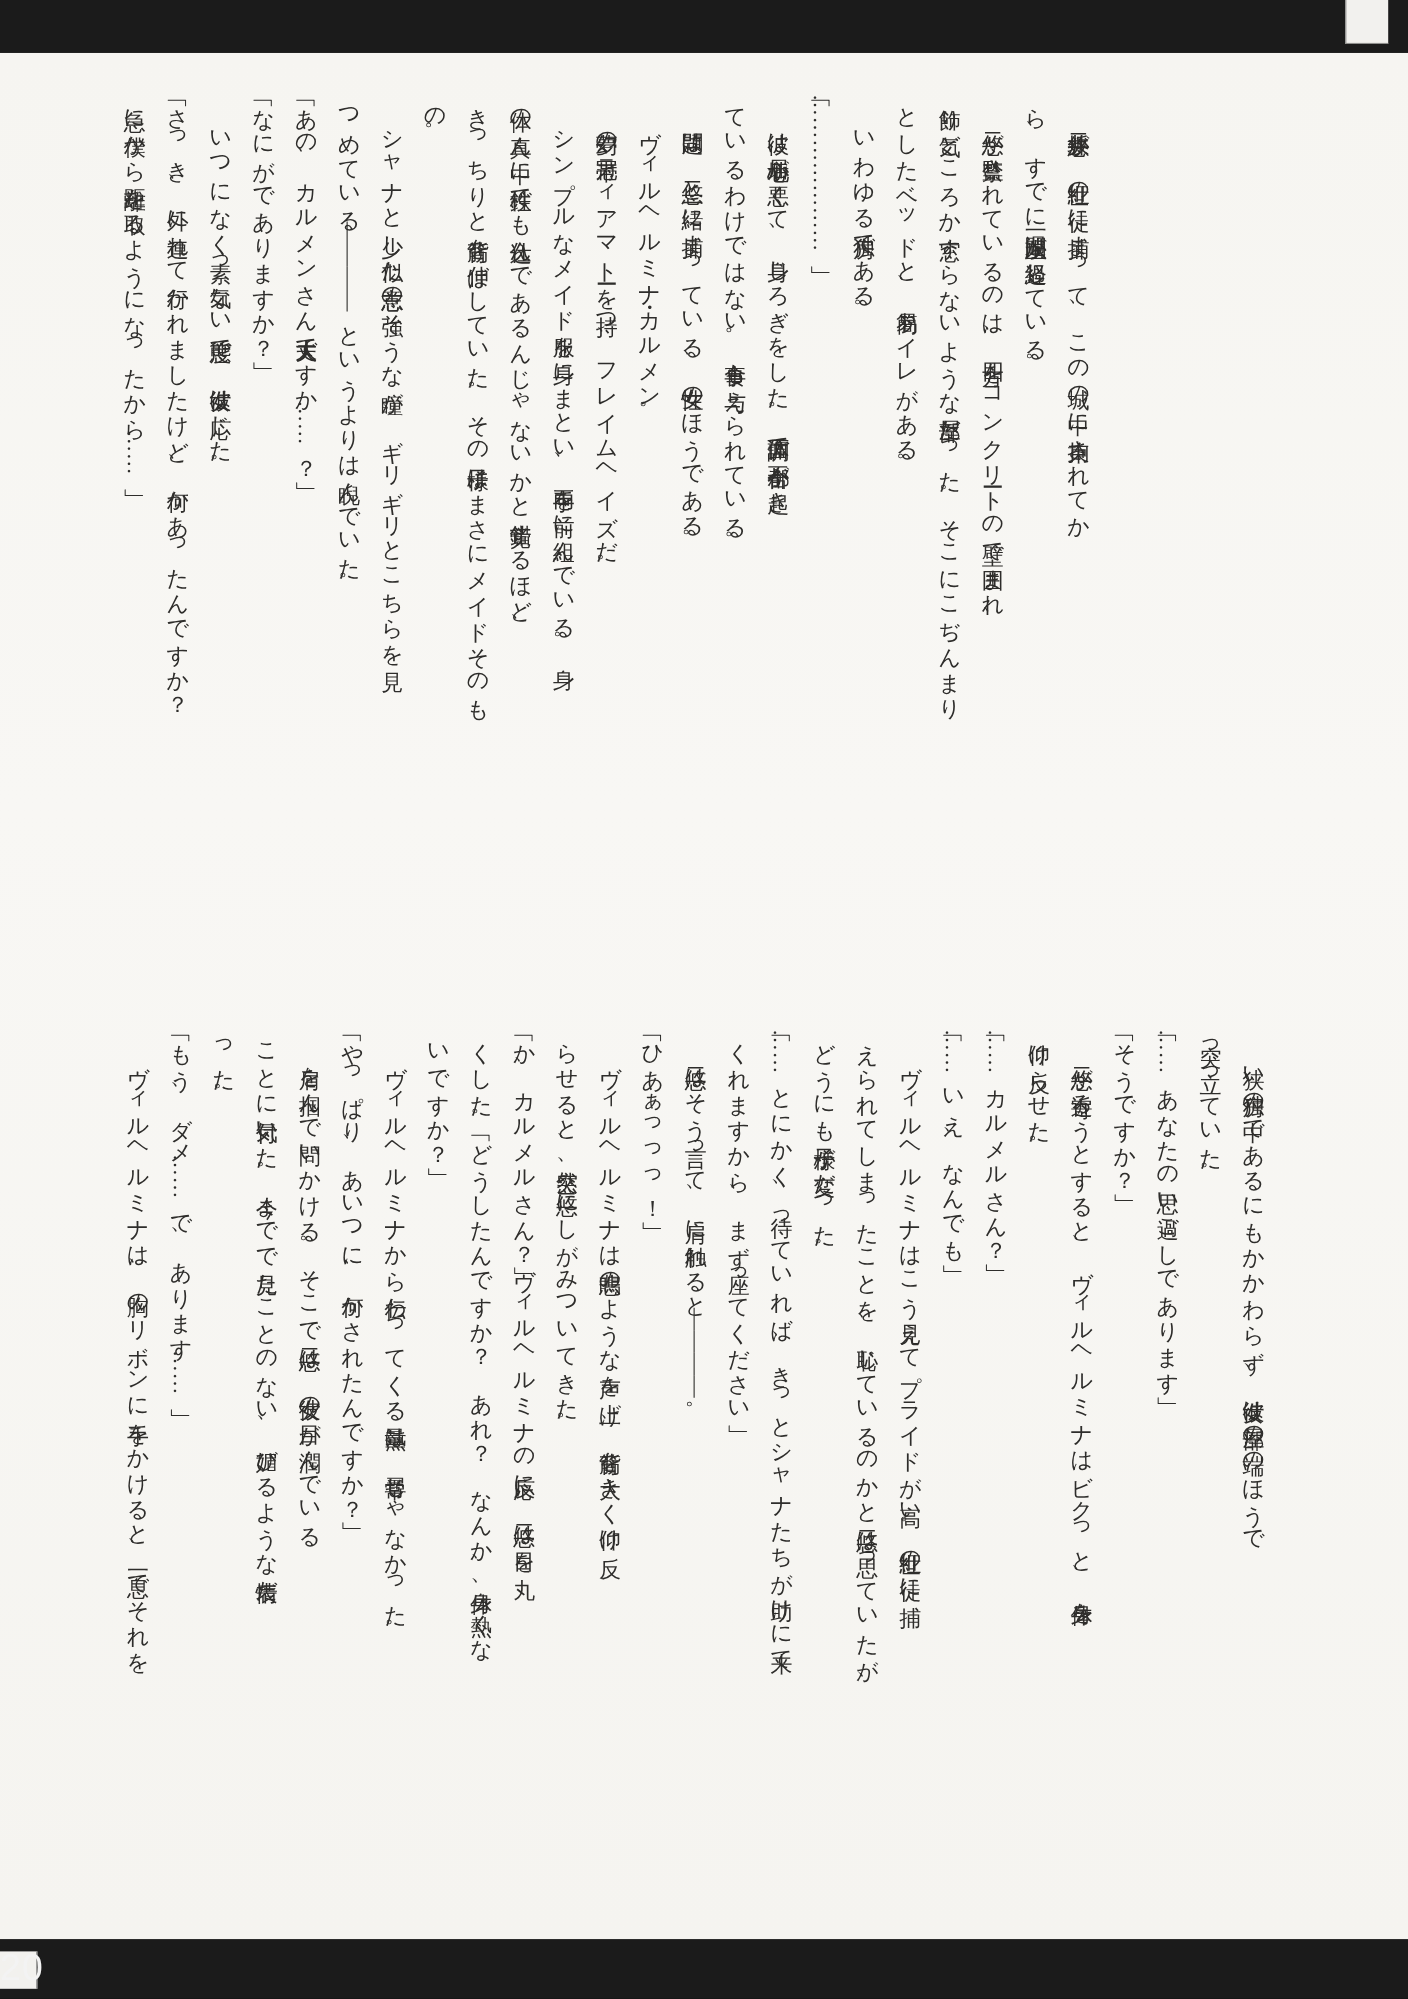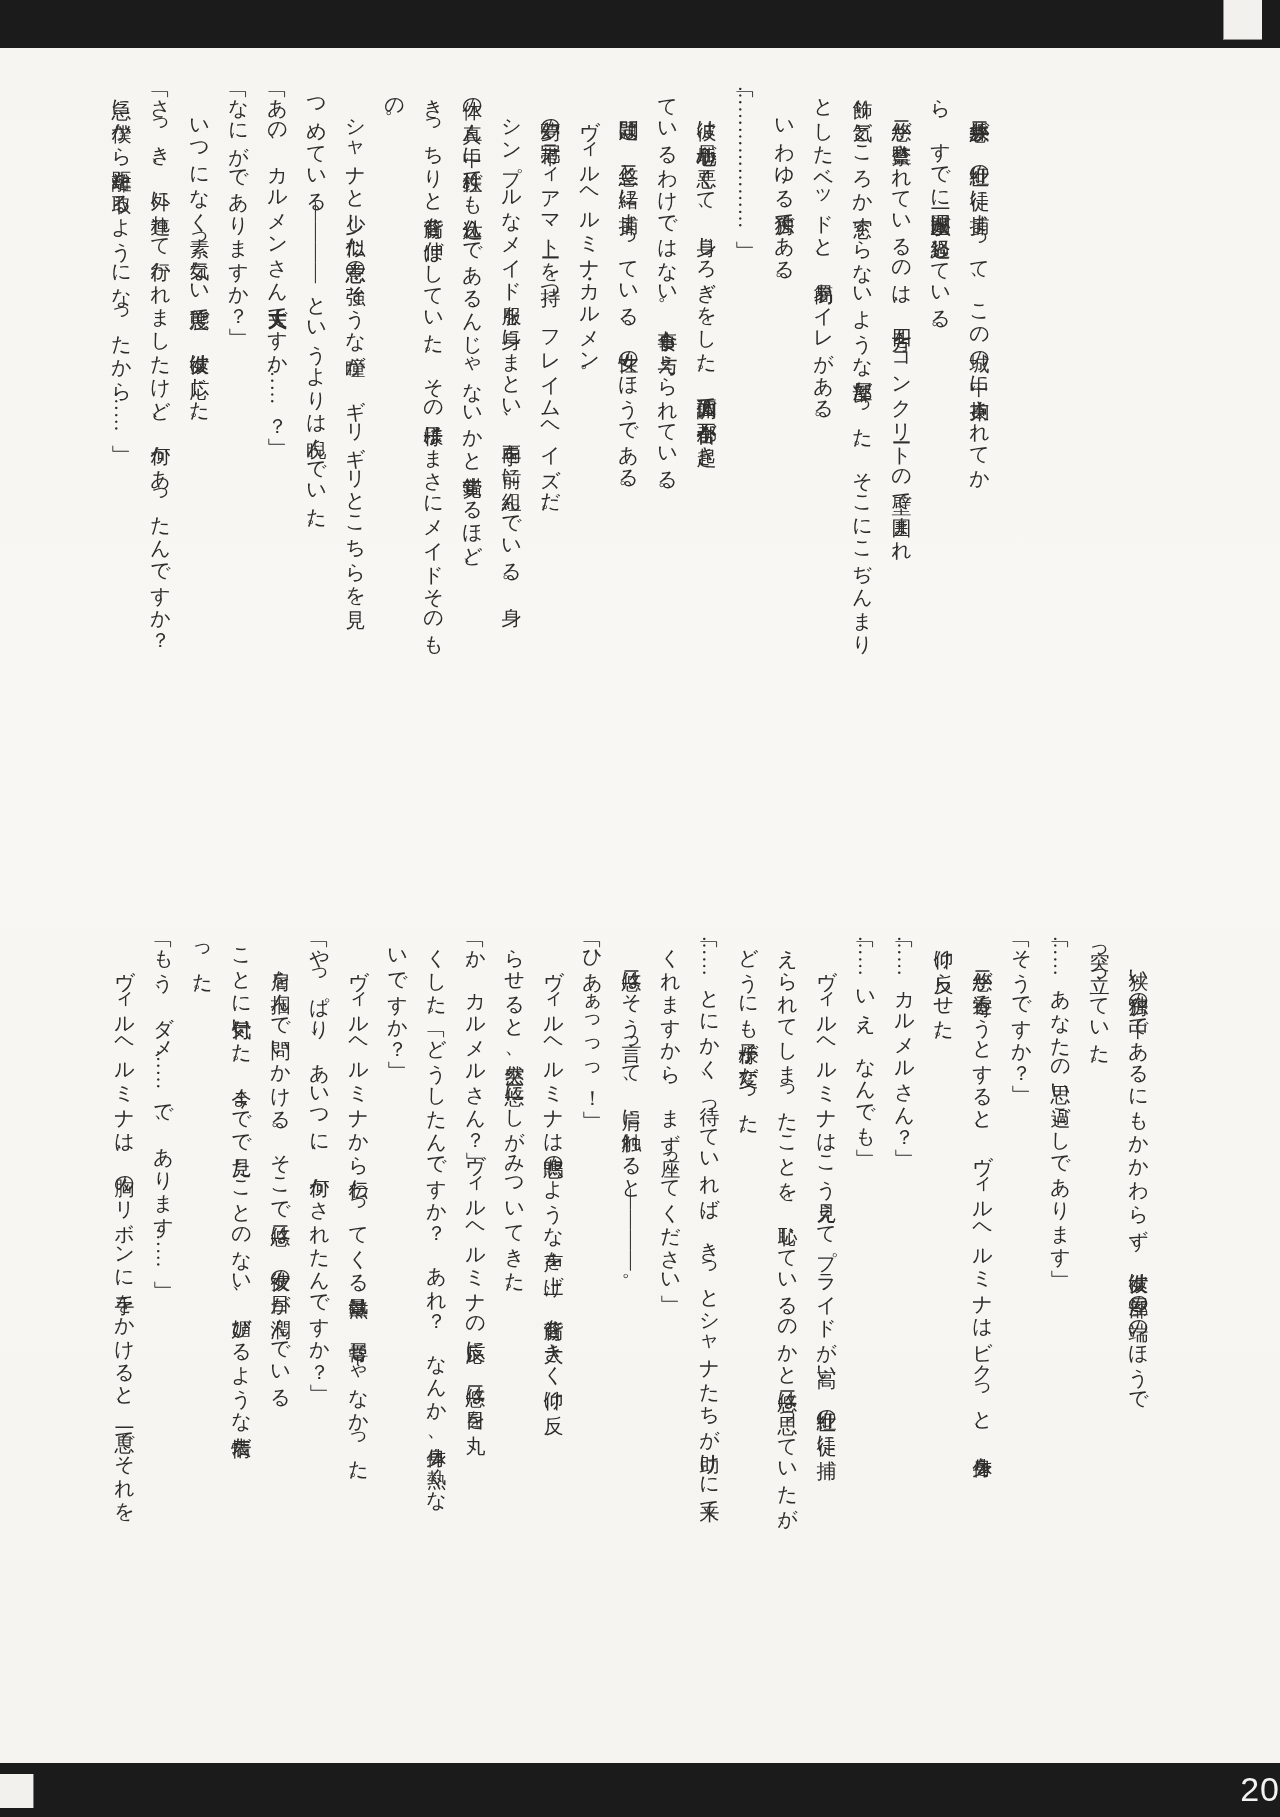--- a/index.html
+++ b/index.html
@@ -21,21 +21,21 @@
     position:absolute;top:0;left:1223px;width:39px;height:40px;
     background:#f2f1ee;border-left:1px solid #8f8f8d;border-bottom:1px solid #8f8f8d;
     box-sizing:border-box;
   }
   .corner-rect{
     position:absolute;top:11px;left:0;width:34px;height:34px;
     background:#f2f1ee;border-right:1px solid #777;box-sizing:border-box;
   }
   .pageno{
     position:absolute;left:0;top:6px;width:1280px;
-    text-align:right;
+    text-align:left;
     color:#f3f3f3;
     font-family:"Liberation Sans","DejaVu Sans",sans-serif;
     font-size:34px;line-height:40px;letter-spacing:1px;
   }
   .vtext{
     position:absolute;
     writing-mode:vertical-rl;
     text-orientation:mixed;
     font-size:20px;
     line-height:39px;

